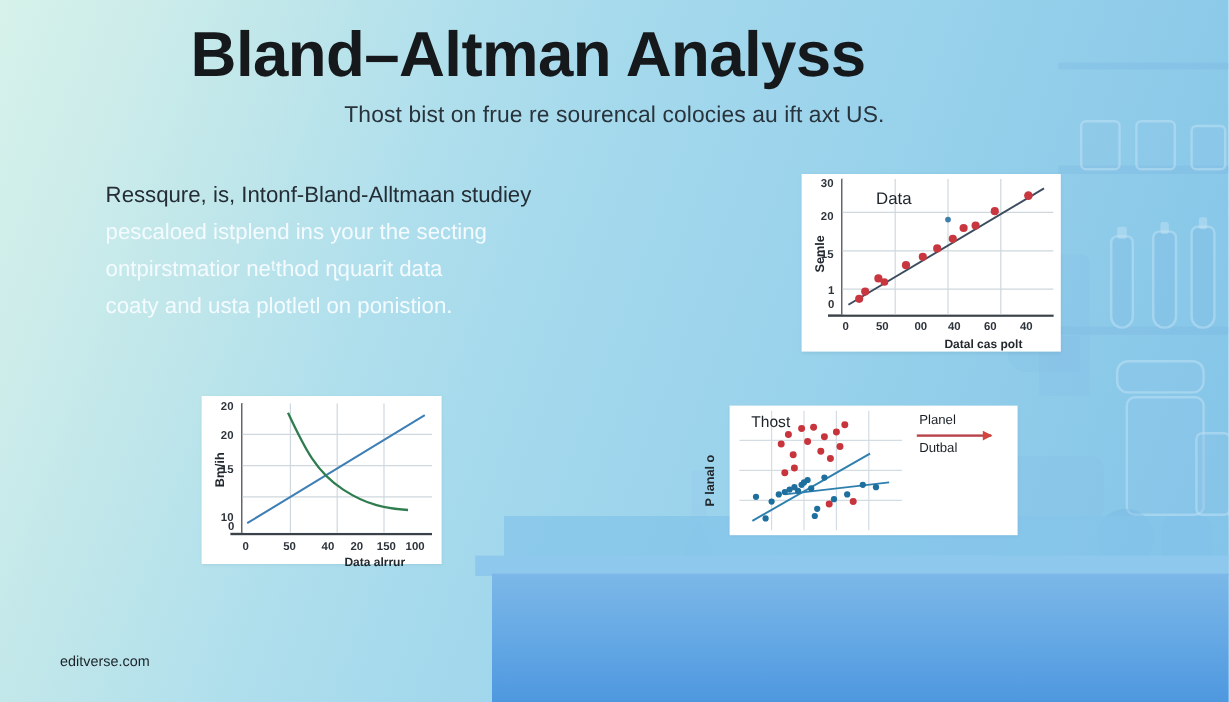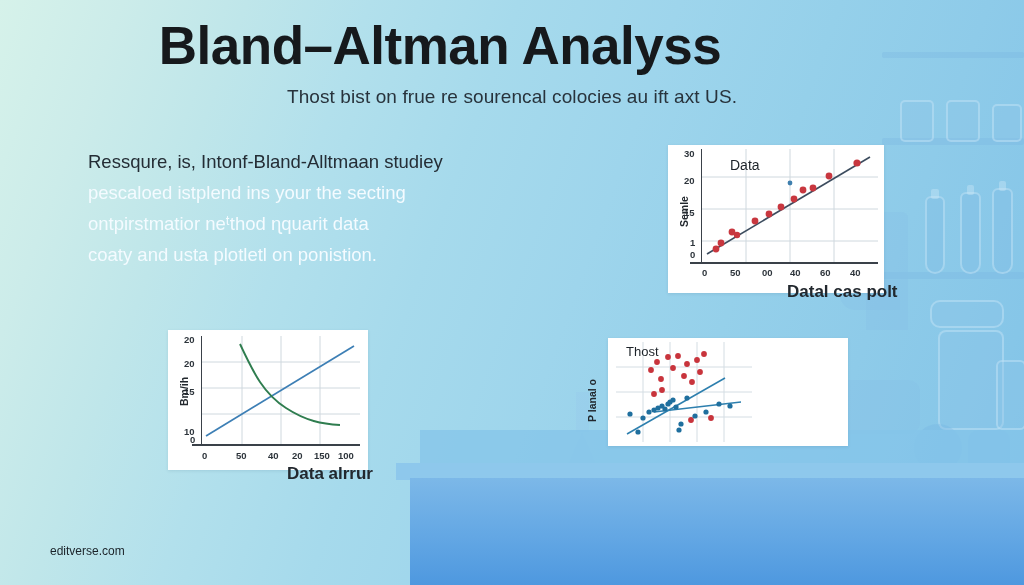--- a/index.html
+++ b/index.html
@@ -157,21 +157,21 @@
   }
   .tick-lbl {
     position: absolute;
     font-size: 9.5px;
     color: #2d343b;
     font-weight: bold;
     white-space: nowrap;
   }
   .axis-title {
     position: absolute;
-    font-size: 17px;
+    font-size: 10px;
     color: #22282e;
     font-weight: bold;
     white-space: nowrap;
     padding-left: 47px;
   }
   .axis-title-v {
     position: absolute;
     font-size: 10.5px;
     color: #22282e;
     font-weight: bold;
@@ -418,18 +418,23 @@
         <circle cx="79" cy="74" r="2.6"></circle>
           <circle cx="90" cy="70" r="2.6"></circle>
         <circle cx="103" cy="62" r="2.6"></circle>
           <circle cx="114" cy="64" r="2.6"></circle>
         <circle cx="27" cy="76" r="2.6"></circle>
       </g>
     </svg>
 
     <div class="plot-note" style="left:18px; top:6px; font-size:13px;">Thost</div>
 
+    <div class="legend-row" style="left:156px; top:6px; width:80px; height:40px;">
+      <div class="legend-label" style="left:2px; top:0px;">Planel</div>
+      <div class="legend-arrow red" style="left:0px; top:18px; width:62px;"></div>
+      <div class="legend-label" style="left:2px; top:24px;">Dutbal</div>
+    </div>
 
   </div>
 
   <div class="footer">editverse.com</div>
 
 </div>
 
 </body></html>

